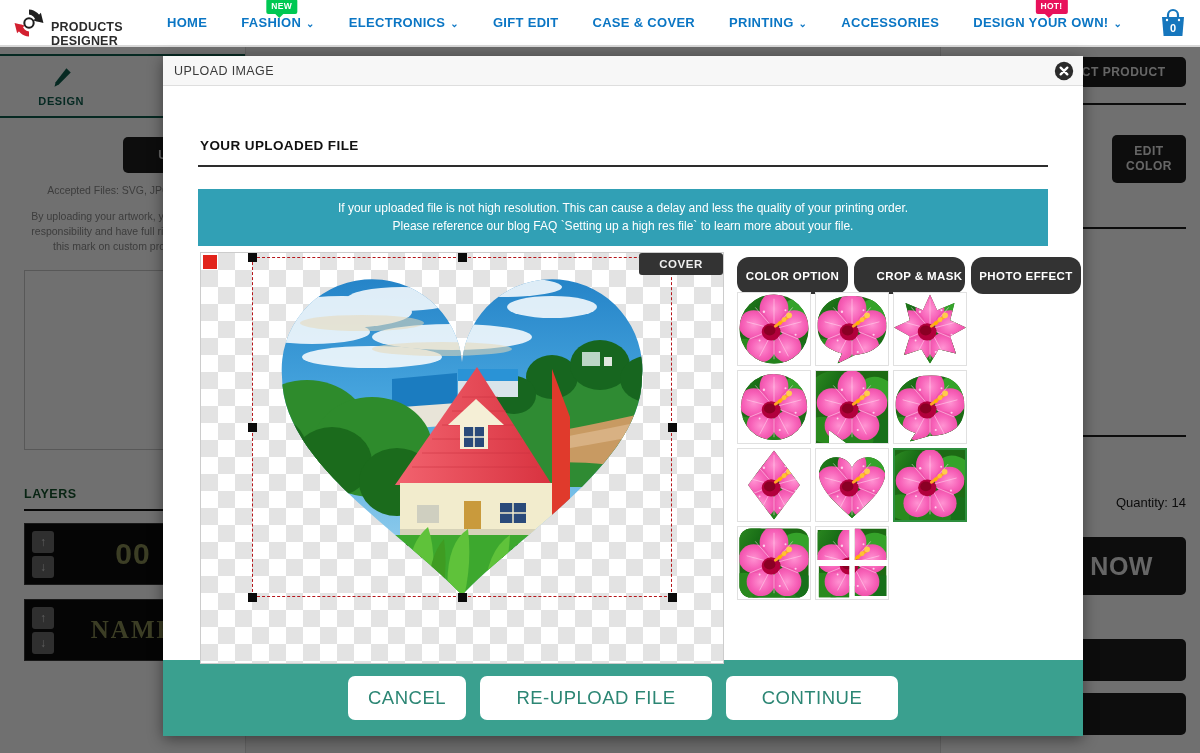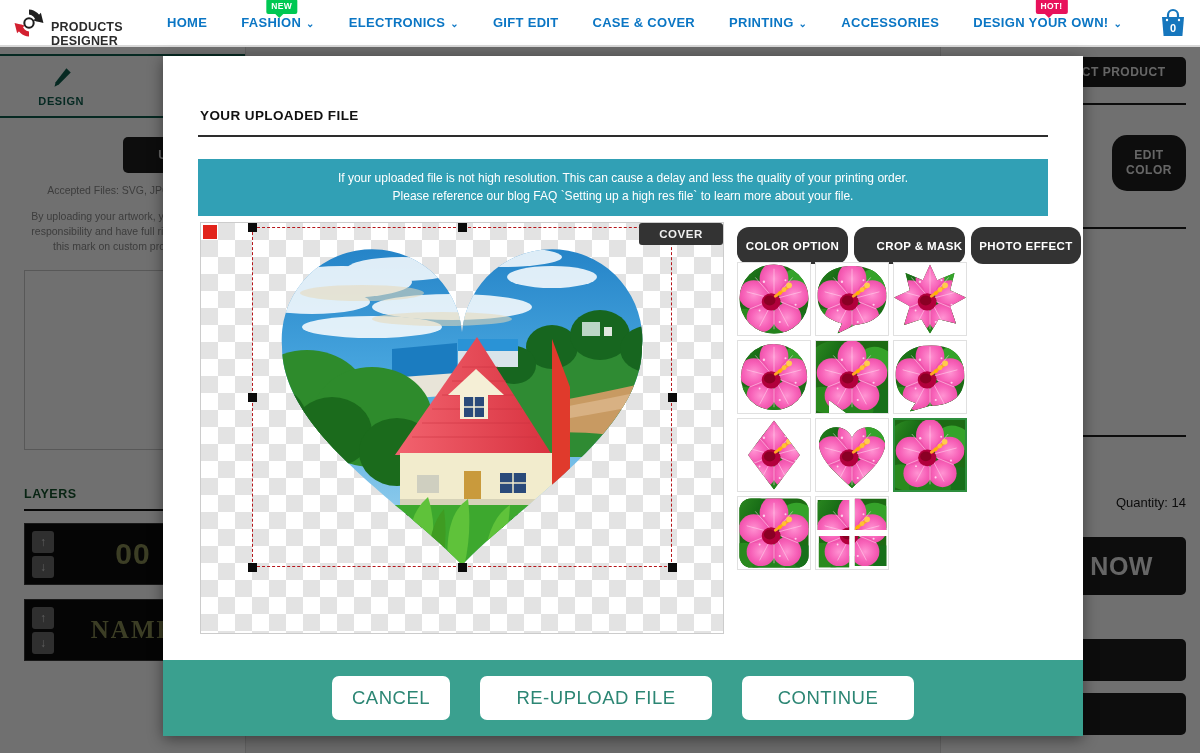--- a/index.html
+++ b/index.html
@@ -118,22 +118,22 @@
   }
 
   
   #rightpanel {
     position: absolute; right: 0; top: 0; width: 260px; height: 706px;
     background: #ffffff; border-left: 1px solid #dddddd;
   }
   #select-product { position: absolute; right: 14px; top: 10px; width: 158px; height: 30px; }
   .hr { position: absolute; right: 14px; width: 190px; height: 1.5px; background: #1c1c1c; }
   #edit-color {
-    position: absolute; right: 14px; top: 88px; width: 74px; height: 56px;
-    flex-direction: column; line-height: 15px; border-radius: 15px;
+    position: absolute; right: 14px; top: 88px; width: 74px; height: 48px;
+    flex-direction: column; line-height: 15px;
   }
   #qty-text { position: absolute; right: 14px; top: 448px; font-size: 13px; color: #1c1c1c; }
   #buy-now { position: absolute; right: 14px; top: 490px; width: 190px; height: 58px; font-size: 25px; }
   #btn-b { position: absolute; right: 14px; top: 592px; width: 190px; height: 42px; }
   #btn-c { position: absolute; right: 14px; top: 646px; width: 190px; height: 42px; }
 
   
   #modal {
     position: absolute; left: 163px; top: 56px; width: 920px; height: 680px;
     background: #ffffff; z-index: 20;
@@ -203,21 +203,21 @@
   .mask-cell {
     position: absolute; width: 74px; height: 74px; background: #ffffff;
     border: 1px solid #e0e0e0; overflow: hidden; cursor: pointer;
   }
   .mask-cell.selected { border: 2px solid #2e8f3e; }
   .flower { width: 100%; height: 100%; display: block; }
 
   
   #modal-footer {
     height: 76px; background: #3aa08f; display: flex; align-items: center;
-    justify-content: center; gap: 30px; flex: 0 0 76px;
+    justify-content: center; gap: 14px; flex: 0 0 76px;
   }
   .foot-btn {
     background: #ffffff; color: #2c8674; border-radius: 7px; height: 44px;
     font-size: 18.5px; letter-spacing: .5px; display: flex; align-items: center;
     justify-content: center; cursor: pointer;
   }
   #btn-cancel { width: 118px; }
   #btn-reupload { width: 232px; }
   #btn-continue { width: 172px; }
 </style>
@@ -401,20 +401,27 @@
       <div id="btn-c" class="dark-btn"></div>
     </div>
 
   </div>
 
   <div class="dim-overlay"></div>
 </div>
 
 <div id="modal">
 
+  <div id="modal-header">
+    <div id="modal-title">UPLOAD IMAGE</div>
+    <svg id="modal-close" viewBox="0 0 24 24">
+      <circle cx="12" cy="12" r="11" fill="#2b2b2b"></circle>
+      <path d="M8 8 L16 16 M16 8 L8 16" stroke="#ffffff" stroke-width="2.8" stroke-linecap="round"></path>
+    </svg>
+  </div>
 
   <div id="modal-body">
 
     <div id="section-title">YOUR UPLOADED FILE</div>
     <div id="section-rule"></div>
 
     <div id="alert">
       <div>If your uploaded file is not high resolution. This can cause a delay and less the quality of your printing order.</div>
       <div>Please reference our blog FAQ `Setting up a high res file` to learn more about your file.</div>
     </div>

